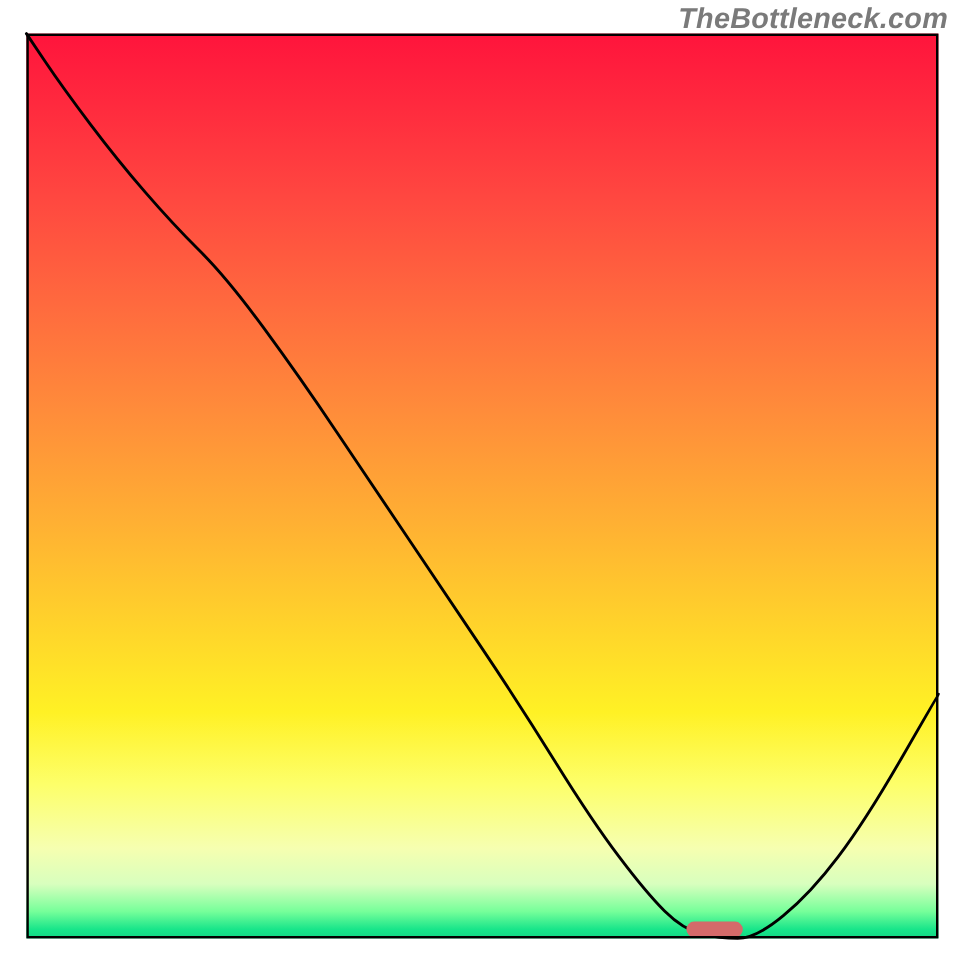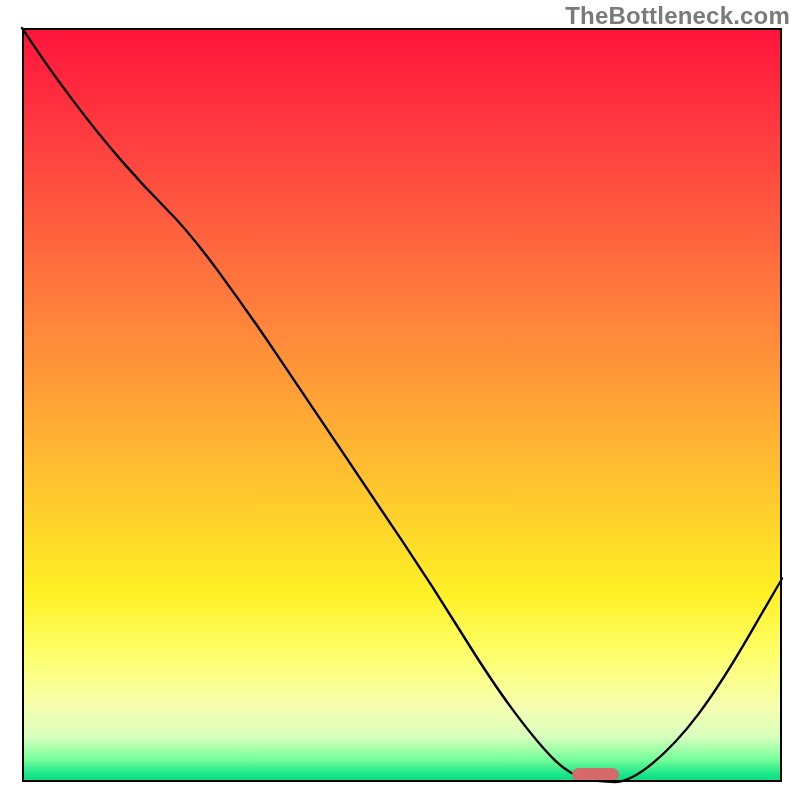--- a/index.html
+++ b/index.html
@@ -8,20 +8,21 @@
     width: 800px;
     height: 800px;
     background: #ffffff;
     font-family: Arial, Helvetica, sans-serif;
     overflow: hidden;
   }
   .container {
     position: relative;
     width: 800px;
     height: 800px;
+    font-style: italic;
   }
   .watermark {
     position: absolute;
     top: 2px;
     right: 10px;
     font-size: 24px;
     font-weight: 600;
     color: #7a7a7a;
     letter-spacing: 0.2px;
     z-index: 10;

